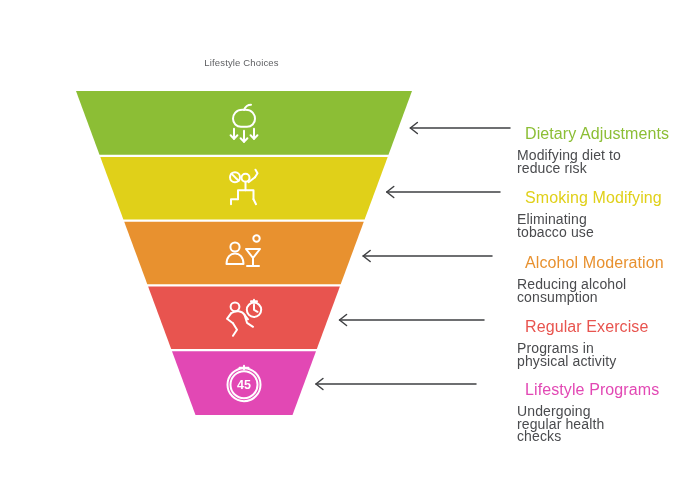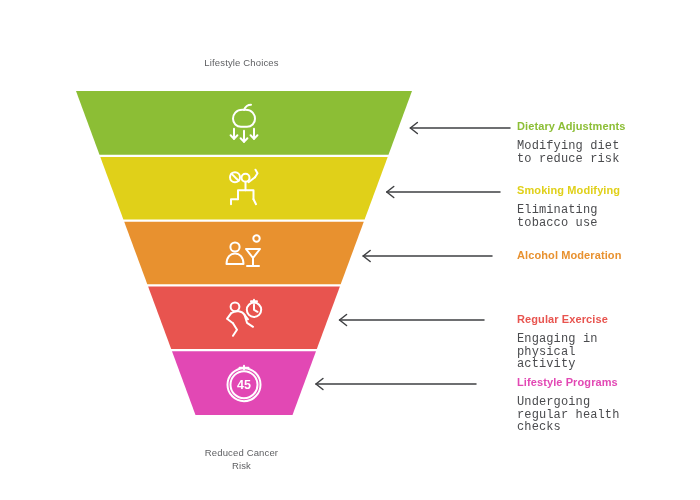--- a/index.html
+++ b/index.html
@@ -49,34 +49,33 @@
     width: 700px;
     height: 500px;
     overflow: visible;
   }
   .label-block {
     position: absolute;
     left: 517px;
     width: 170px;
   }
   .label-title {
-    font-size: 11px;
-    font-weight: bold;
+    font-size: 16px;
+    font-weight: normal;
     letter-spacing: 0.1px;
     line-height: 14px;
-    margin: 0;
+    margin: 8px;
   }
   .label-desc {
-    font-size: 12px;
+    font-size: 14px;
     color: #4a4b4e;
     letter-spacing: 0.12px;
     line-height: 12.5px;
     margin: 7px 16px 0 0;
     max-width: 118px;
-    font-family: Liberation Mono, monospace;
   }
 </style>
 </head>
 <body>
 
 <div id="stage">
 
   <div class="top-caption">
     <span>Lifestyle Choices</span>
   </div>
@@ -155,40 +154,37 @@
           <path d="M 484,320 L 339.53858024691357,320"></path>
           <path d="M 346.53858024691357,314.5 L 339.53858024691357,320 L 346.53858024691357,325.5"></path>
         </g>
         <g fill="none" stroke="#3f4043" stroke-width="1.5" stroke-linecap="round" stroke-linejoin="round">
           <path d="M 476,384 L 315.93364197530866,384"></path>
           <path d="M 322.93364197530866,378.5 L 315.93364197530866,384 L 322.93364197530866,389.5"></path>
         </g>
       </g>
   </svg>
 
-  <div class="bottom-caption">
-    <div>Reduced Cancer</div>
-    <div>Risk</div>
-  </div>
 
   <div id="labels-host">
       <div class="label-block" style="top: 119px;">
         <div class="label-title" style="color: rgb(140, 190, 53);">Dietary Adjustments</div>
         <div class="label-desc">Modifying diet to reduce risk</div>
       </div>
       <div class="label-block" style="top: 183px;">
         <div class="label-title" style="color: rgb(224, 208, 25);">Smoking Modifying</div>
         <div class="label-desc">Eliminating tobacco use</div>
       </div>
       <div class="label-block" style="top: 248px;">
         <div class="label-title" style="color: rgb(232, 145, 47);">Alcohol Moderation</div>
+        <div class="label-desc">Reducing alcohol consumption</div>
       </div>
       <div class="label-block" style="top: 312px;">
         <div class="label-title" style="color: rgb(232, 84, 79);">Regular Exercise</div>
-        <div class="label-desc">Engaging in physical activity</div>
+        <div class="label-desc">Programs in physical activity</div>
       </div>
       <div class="label-block" style="top: 375px;">
         <div class="label-title" style="color: rgb(226, 72, 180);">Lifestyle Programs</div>
         <div class="label-desc">Undergoing regular health checks</div>
       </div>
     </div>
 
 </div>
 
 </body></html>

